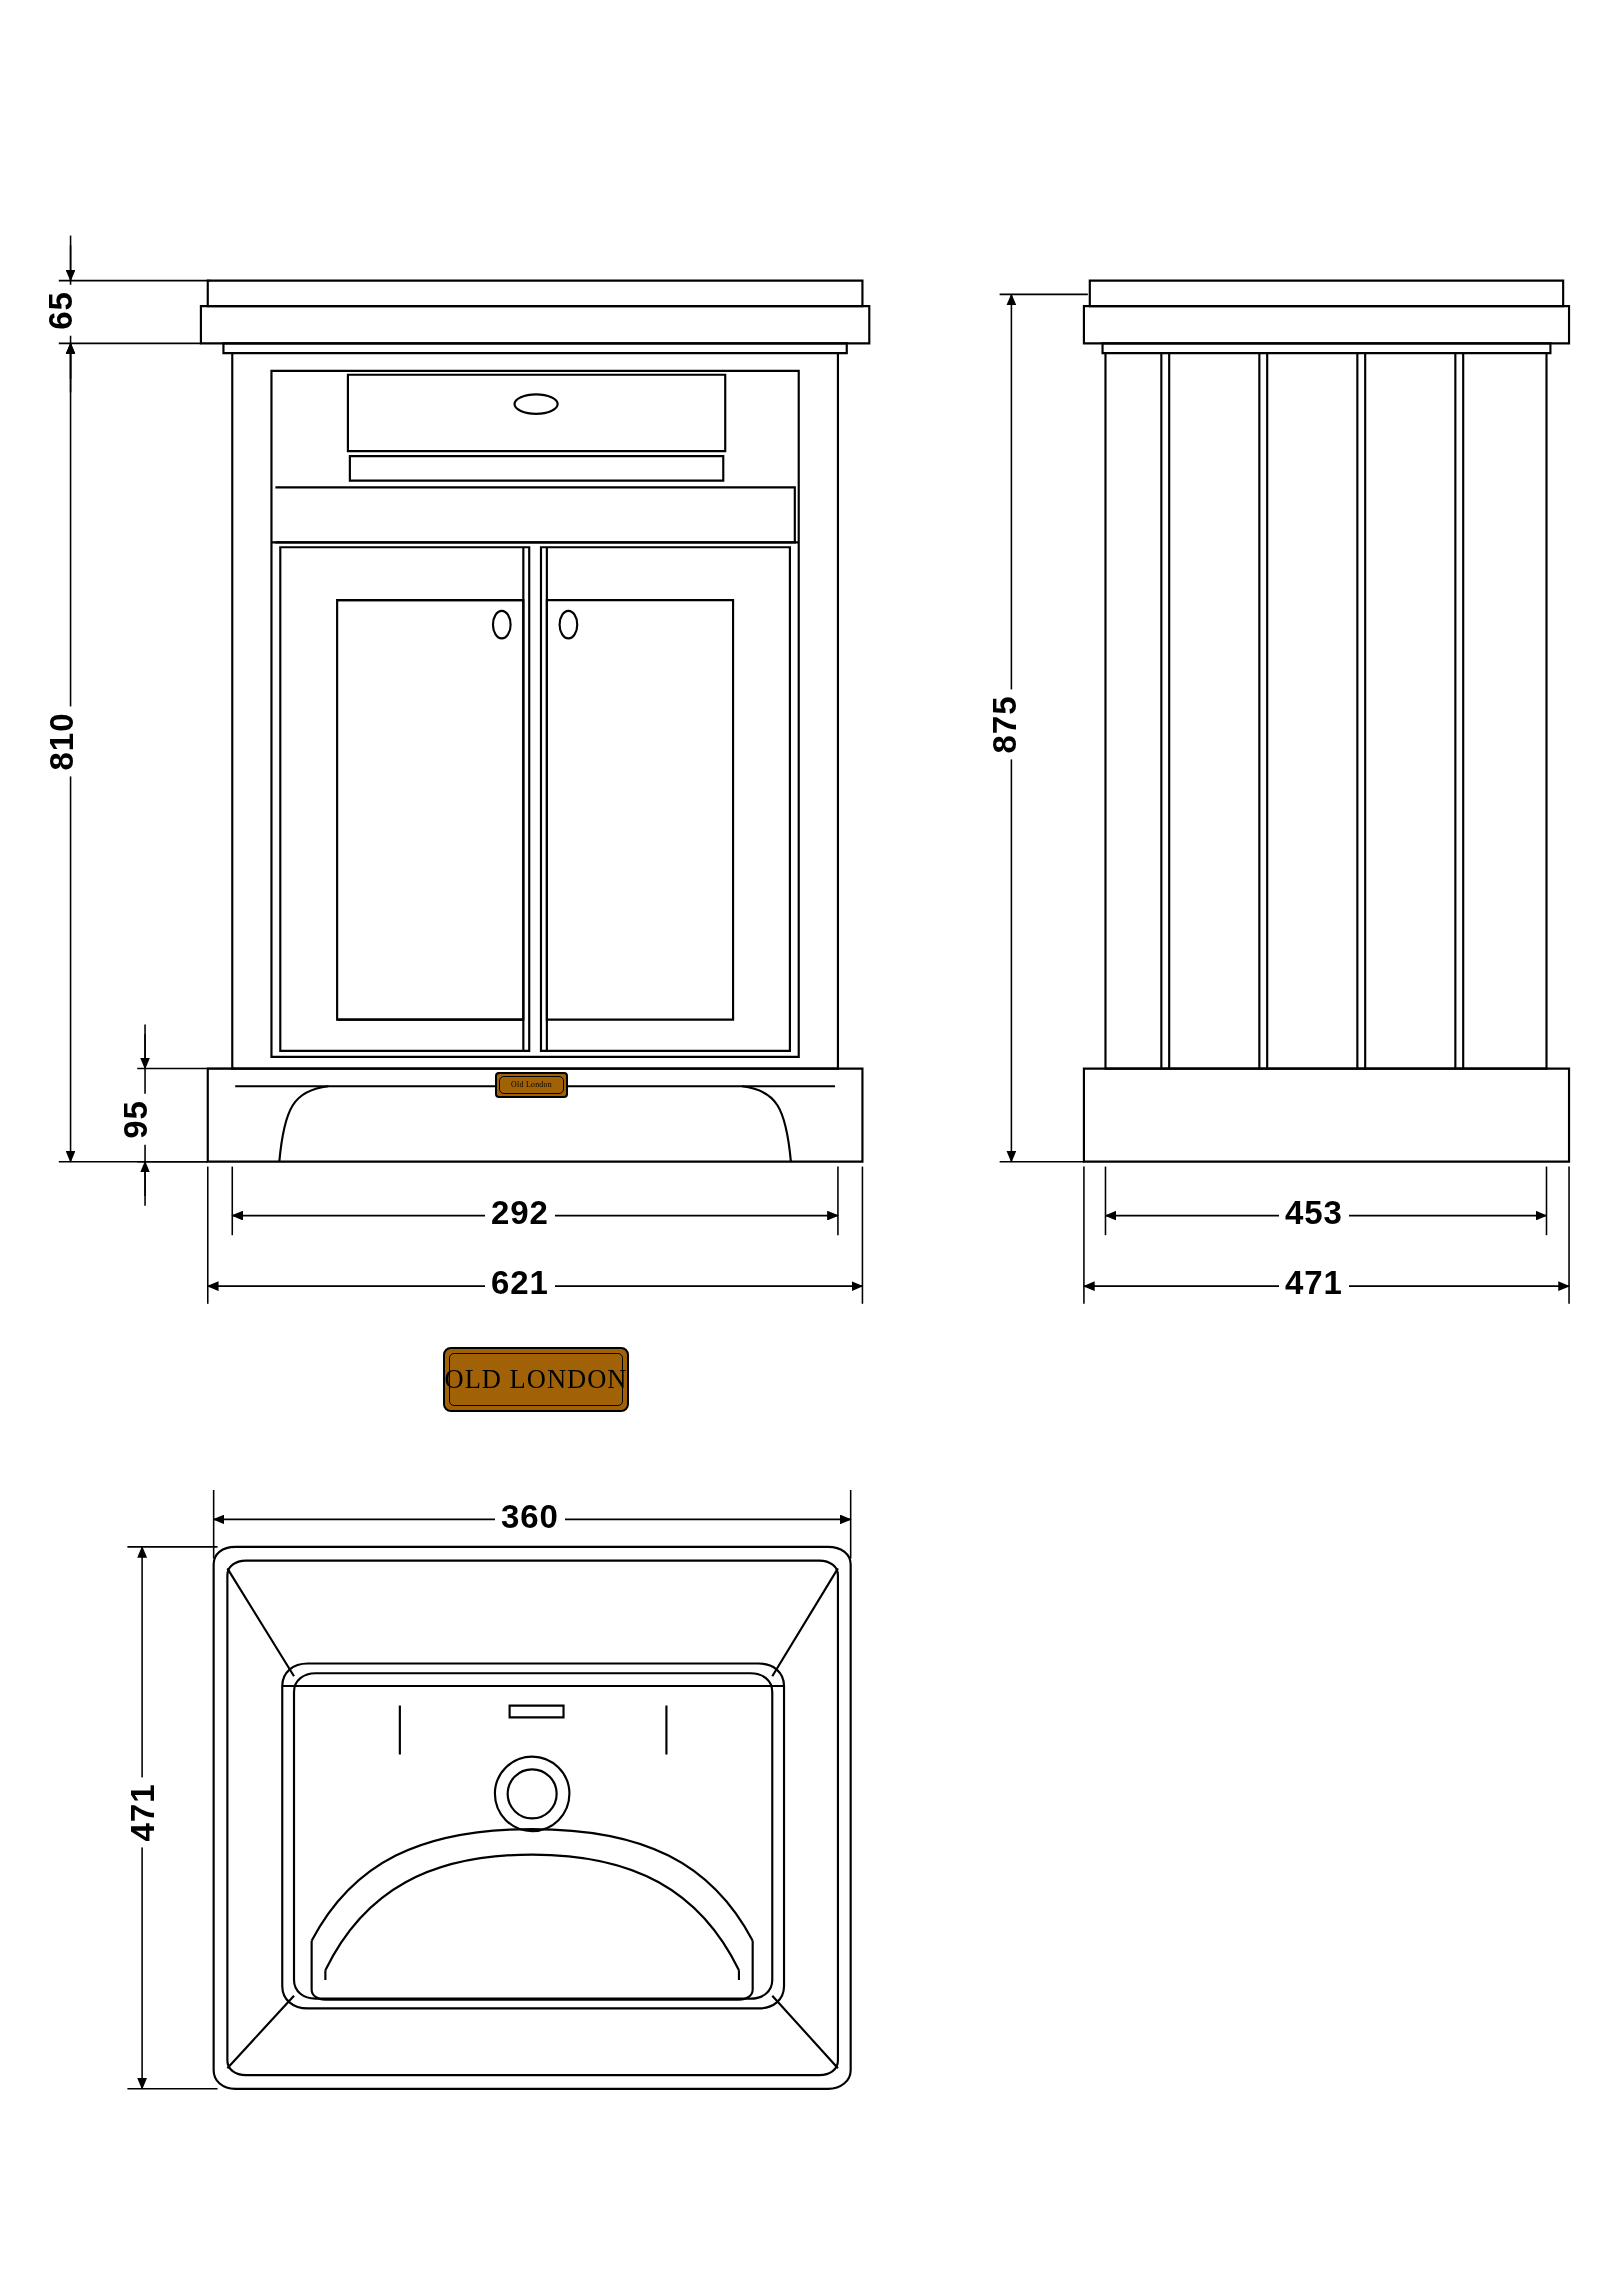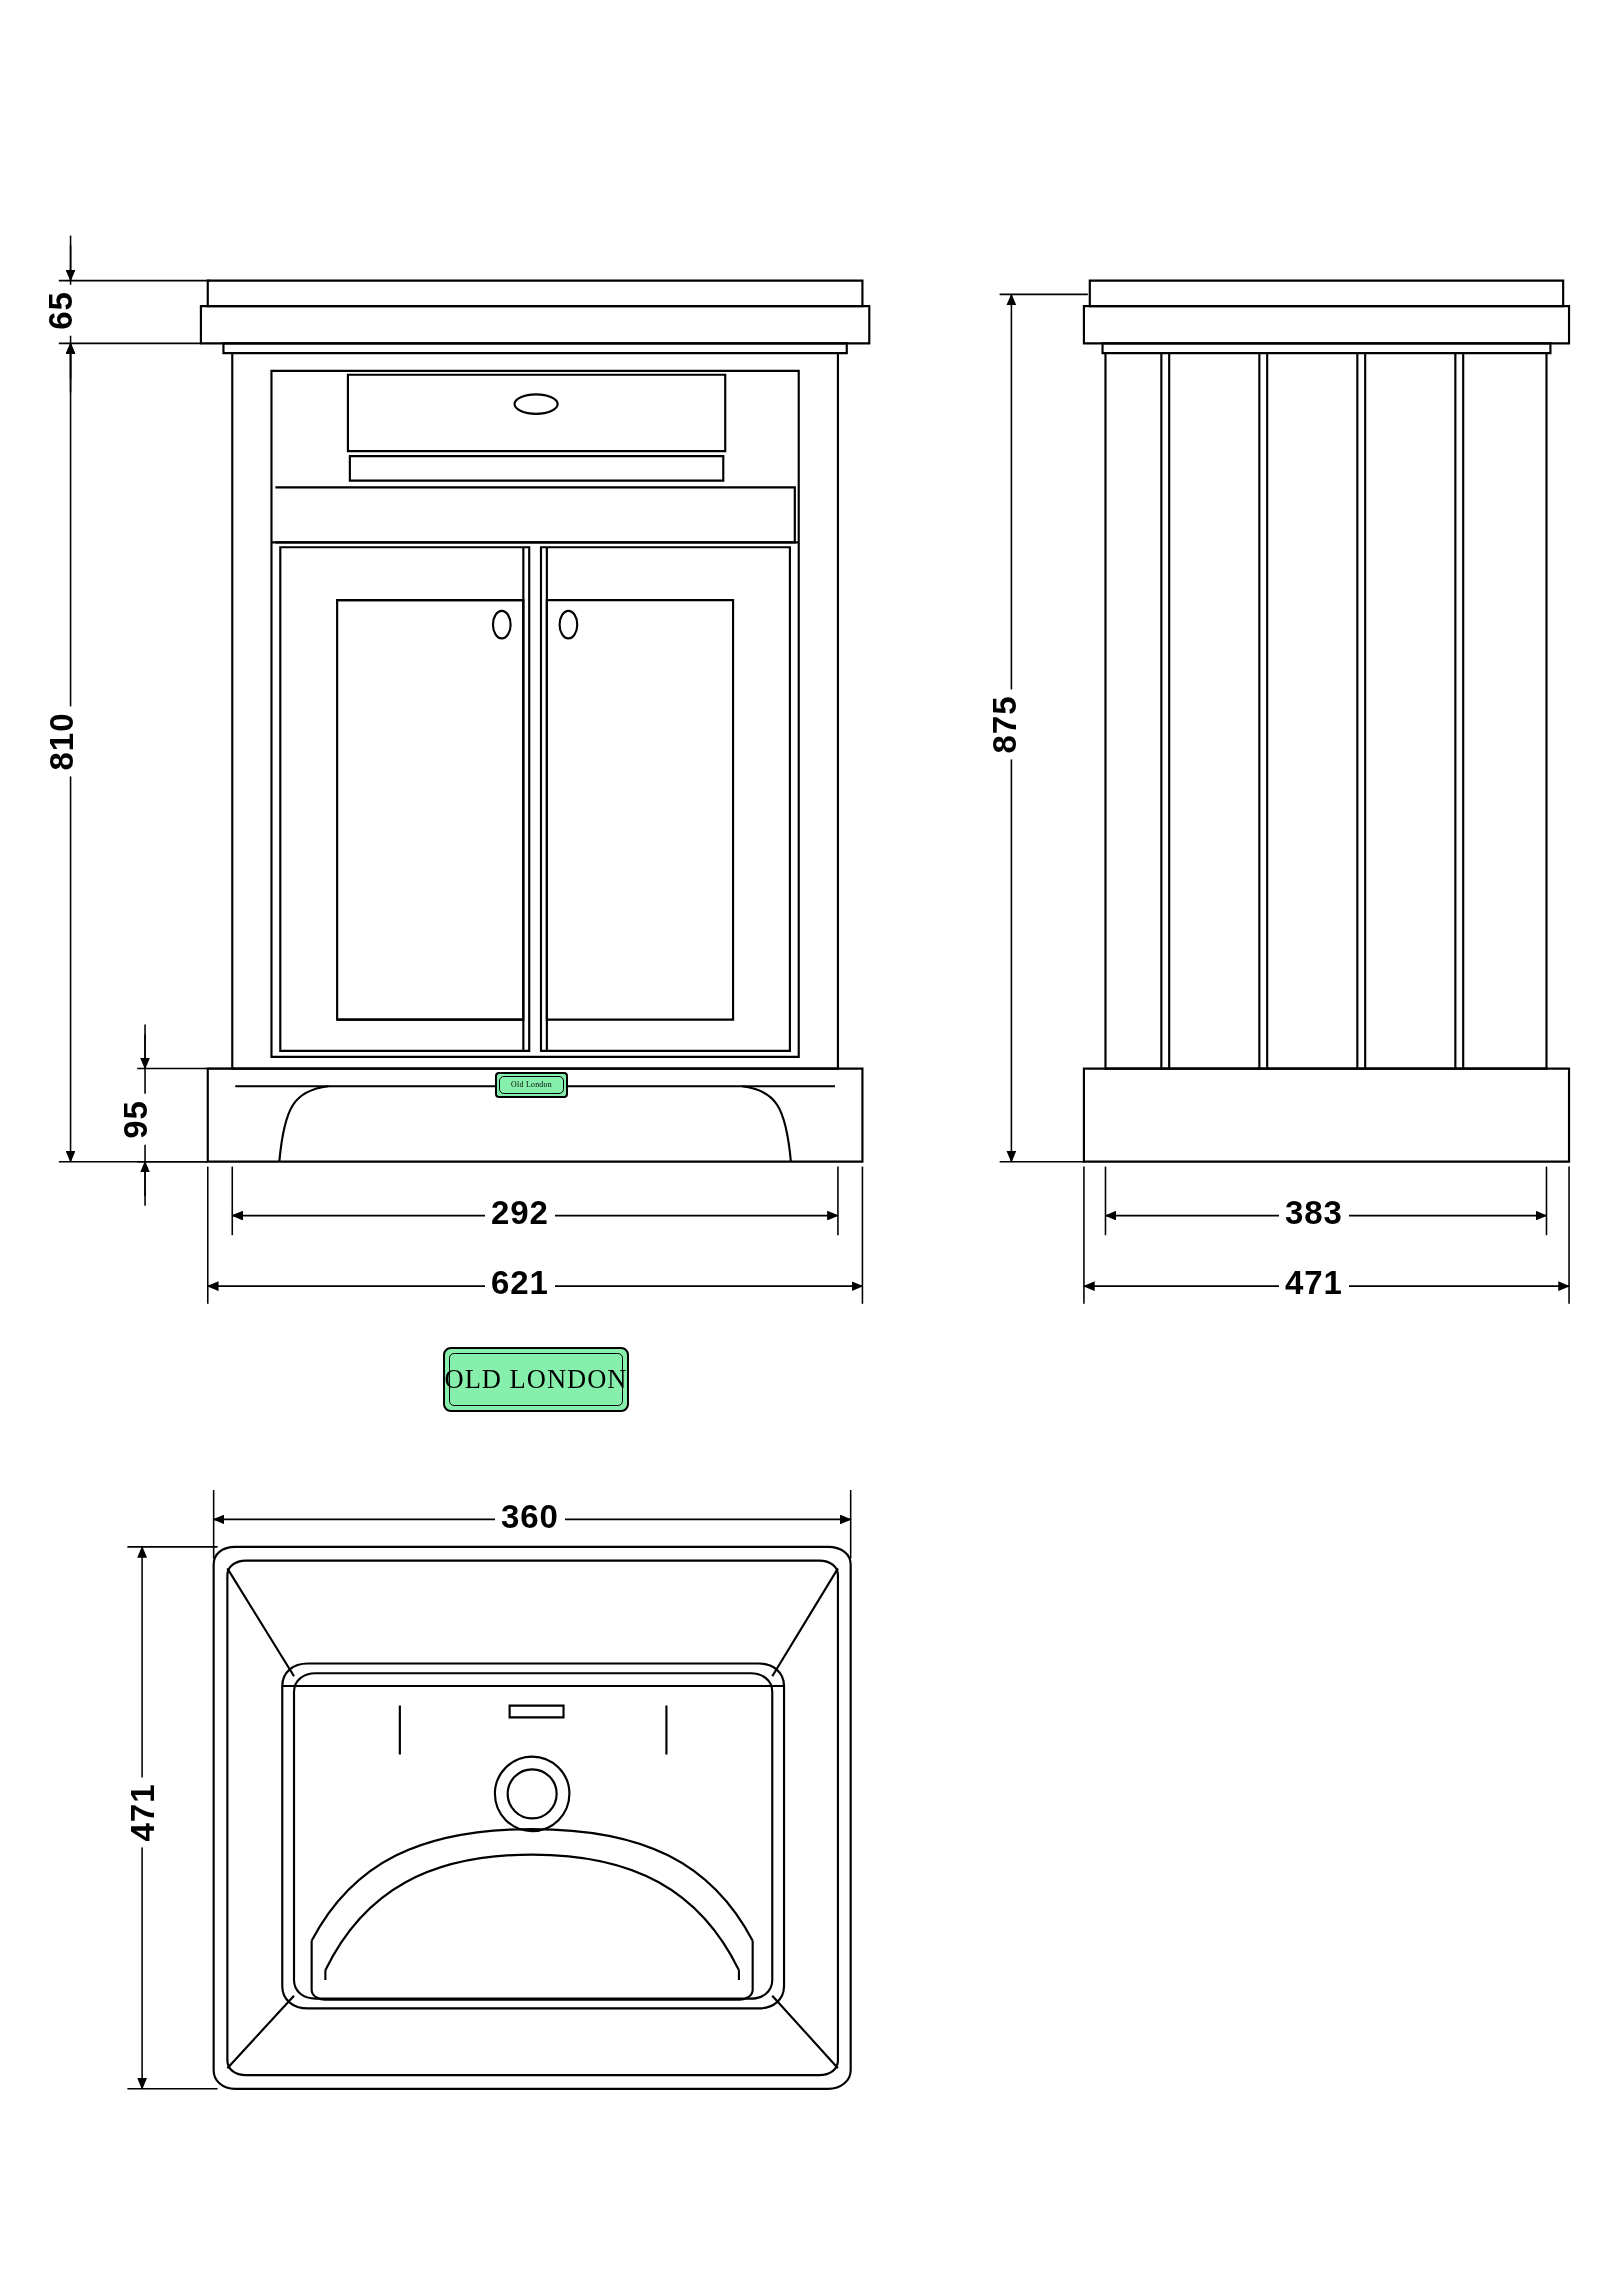--- a/index.html
+++ b/index.html
@@ -40,21 +40,21 @@
     white-space: nowrap;
   }
   .vert {
     transform: rotate(-90deg);
     transform-origin: center center;
   }
   .brand-plate {
     position: absolute;
     border: 2.9px solid #000;
     border-radius: 7.8px;
-    background: #86efac;
+    background: #a16207;
     display: flex;
     align-items: center;
     justify-content: center;
   }
   .brand-plate .inner {
     border: 1px solid #000;
     border-radius: 4.9px;
     width: calc(100% - 9.8px);
     height: calc(100% - 9.8px);
     display: flex;
@@ -235,21 +235,21 @@
   <div class="dim-label vert" style="left: 27.4px; top: 725px;">810</div>
 
   <div class="dim-label vert" style="left: 110px; top: 1103px;">95</div>
 
   <div class="dim-label" style="left: 485px; top: 1196px;">292</div>
 
   <div class="dim-label" style="left: 485px; top: 1266px; text-align: right;">621</div>
 
   <div class="dim-label vert" style="left: 970px; top: 708px;">875</div>
 
-  <div class="dim-label" style="left: 1279px; top: 1196px;">383</div>
+  <div class="dim-label" style="left: 1279px; top: 1196px;">453</div>
 
   <div class="dim-label" style="left: 1279px; top: 1266px;">471</div>
 
   <div class="dim-label" style="left: 495px; top: 1500px;">360</div>
 
   <div class="dim-label vert" style="left: 108px; top: 1796px;">471</div>
 
   <div class="brand-plate" id="brand-main">
     <div class="inner">
       <span class="brand-text">OLD LONDON</span>

